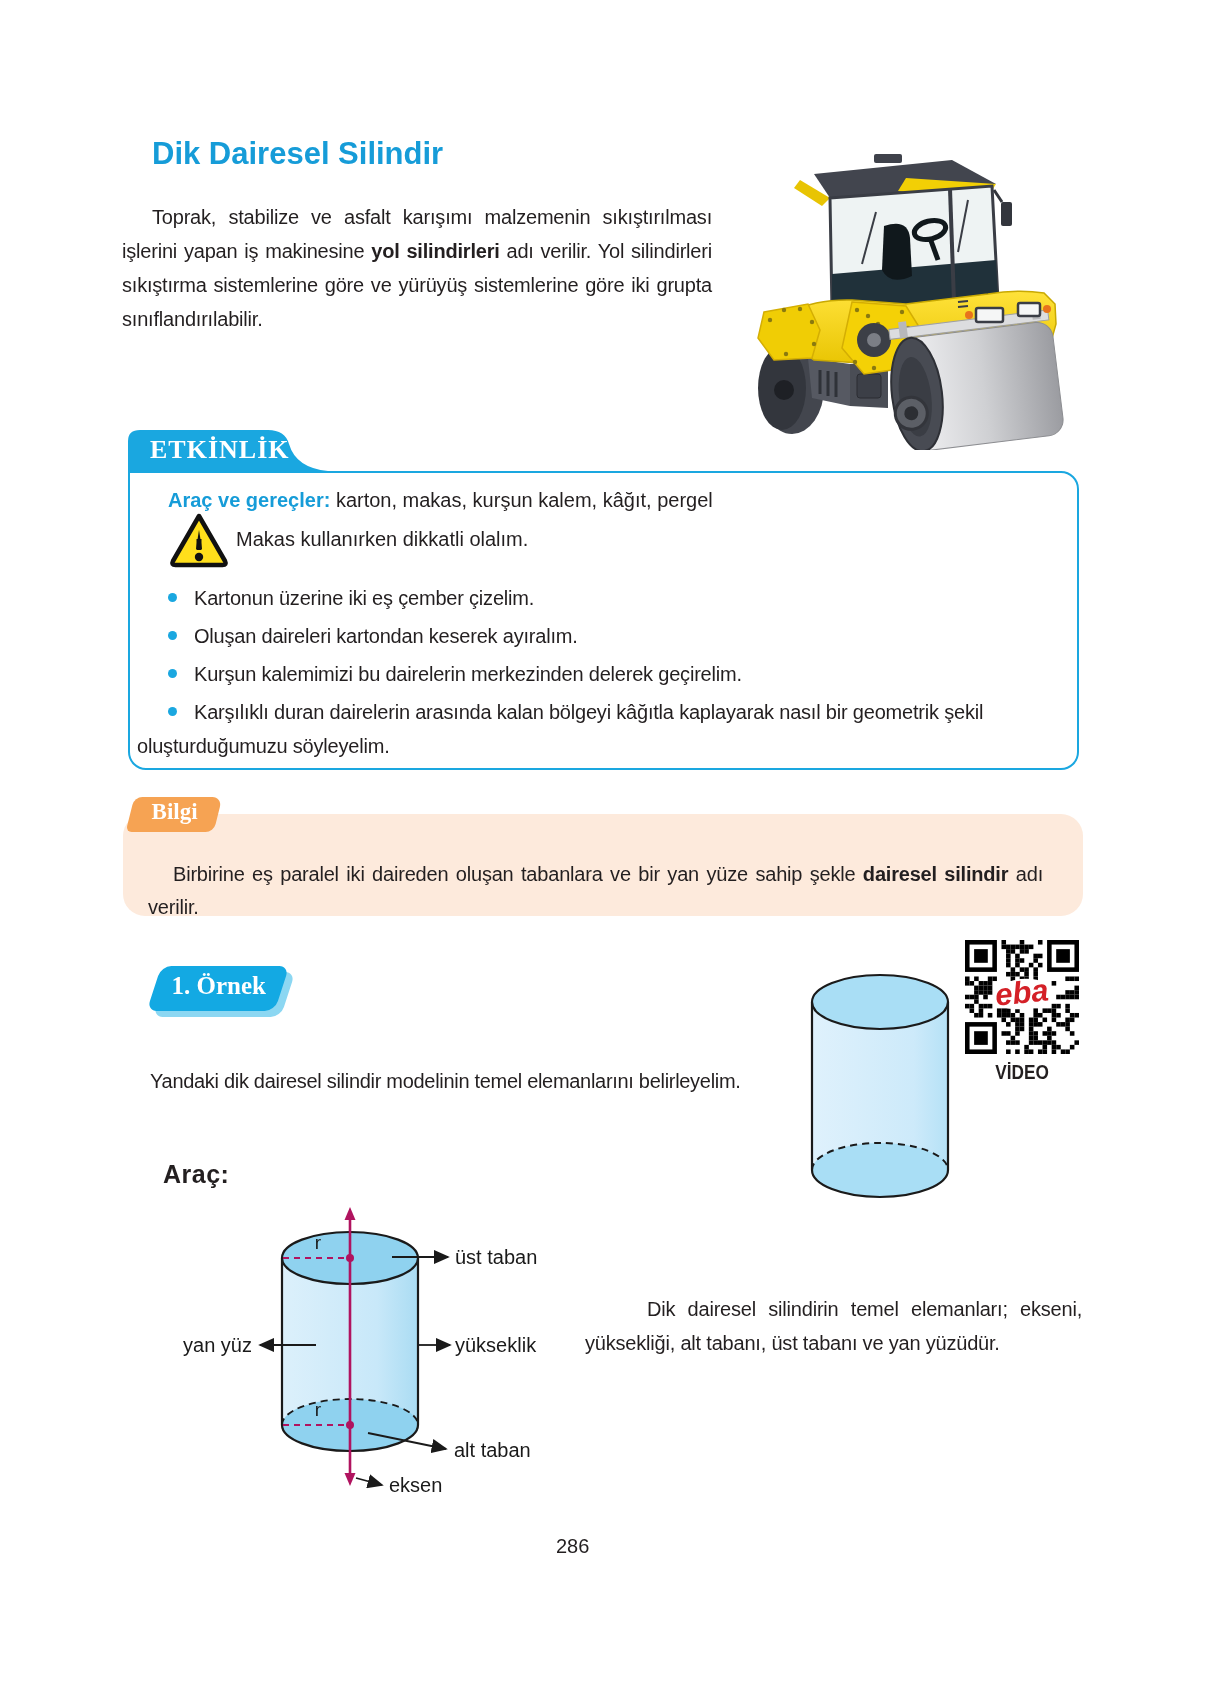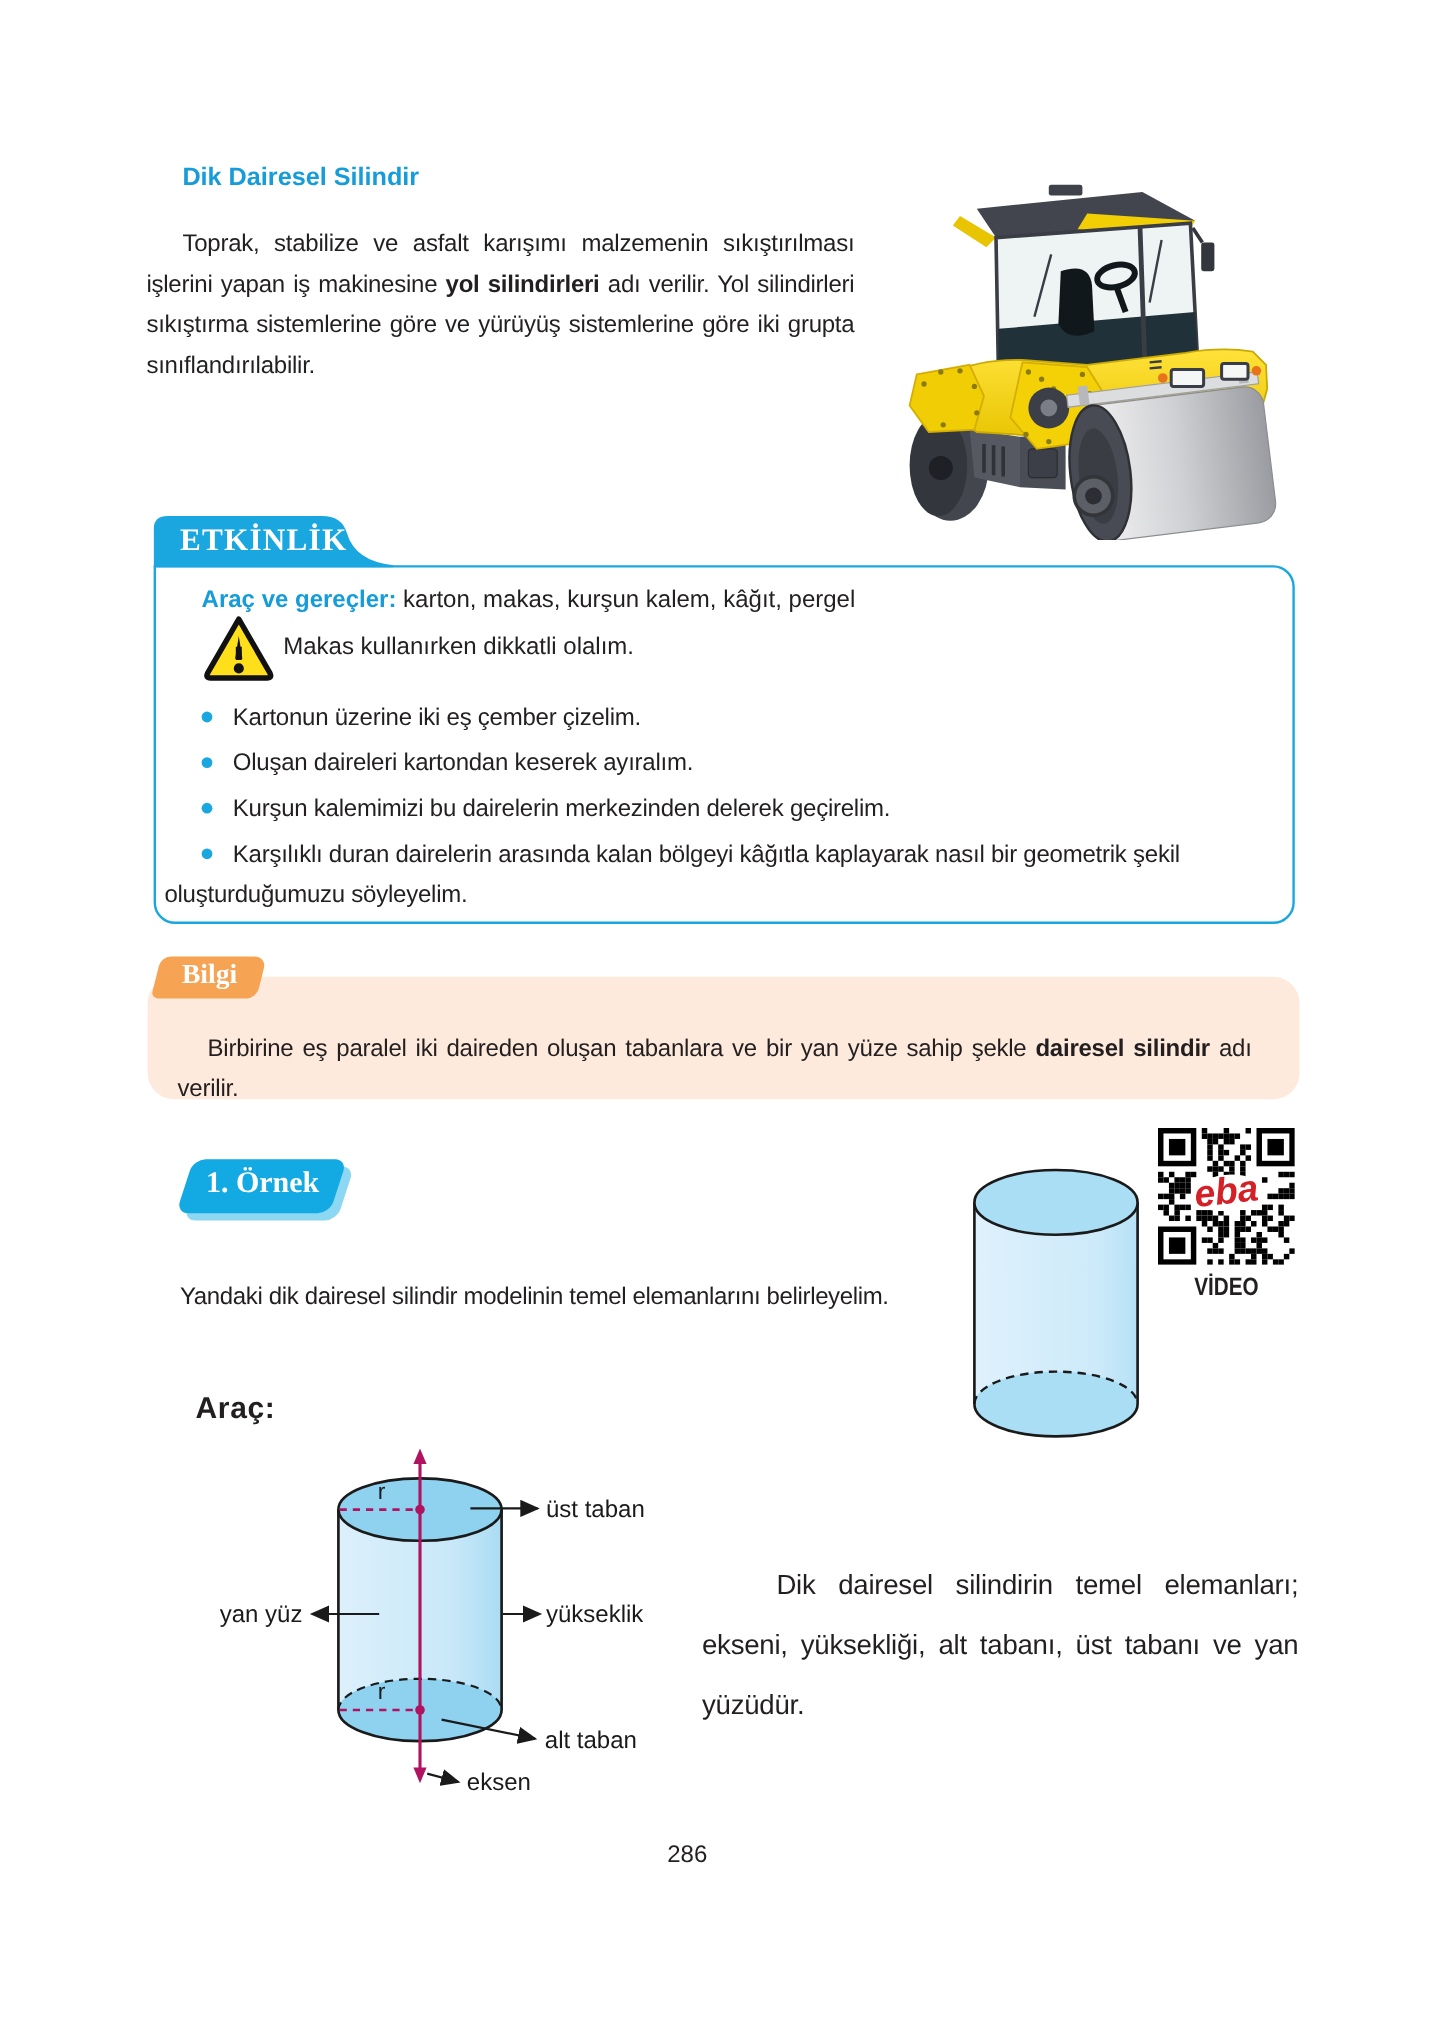--- a/index.html
+++ b/index.html
@@ -1,22 +1,22 @@
 <!DOCTYPE html>
 <html><head>
 <meta charset="utf-8">
 <style>
   html,body{margin:0;padding:0;background:#fff;}
   .page{position:relative;width:1211px;height:1684px;background:#ffffff;overflow:hidden;
         font-family:"Liberation Sans",sans-serif;color:#231f20;}
   .abs{position:absolute;}
 
   
-  .intro-heading{left:152px;top:136px;font-size:21px;font-weight:bold;color:#169cd8;}
-  .intro-para{left:122px;top:166px;width:590px;font-size:20px;line-height:34px;
+  .intro-heading{left:152px;top:136px;font-size:31px;font-weight:bold;color:#169cd8;}
+  .intro-para{left:122px;top:180px;width:590px;font-size:20px;line-height:34px;
               text-align:justify;text-indent:30px;letter-spacing:-0.2px;}
 
   
   .activity-tab{left:128px;top:430px;width:200px;height:28px;}
   .activity-tab .tab-text{position:absolute;left:22px;top:5px;color:#fff;
        font-family:"Liberation Serif",serif;font-weight:bold;font-size:26px;letter-spacing:1px;}
   .activity-box{left:128px;top:471px;width:947px;height:295px;border:2px solid #1aa7e0;
        border-radius:18px;border-top-left-radius:0;}
   .tools-line{left:38px;top:16px;font-size:20px;}
   .tools-label{color:#169cd8;font-weight:bold;}
@@ -47,21 +47,21 @@
   .example-tab .tab-text{position:absolute;left:0;right:0;top:6px;text-align:center;color:#fff;
             transform:skewX(18deg);font-family:"Liberation Serif",serif;font-weight:bold;font-size:25px;}
   .example-text{left:150px;top:1026px;width:640px;font-size:20px;letter-spacing:-0.3px;white-space:nowrap;margin-top:44px;}
 
   .qr-block{left:960px;top:940px;width:124px;text-align:center;}
   .video-label{margin-top:2px;font-size:21px;font-weight:bold;letter-spacing:0px;
                transform:scaleX(0.82);transform-origin:center;}
 
   
   .solution-heading{left:163px;top:1160px;font-size:25px;font-weight:bold;letter-spacing:0.5px;}
-  .solution-text{left:585px;top:1272px;width:497px;font-size:23px;line-height:50px;
+  .solution-text{left:585px;top:1272px;width:497px;font-size:20px;line-height:34px;
                  text-align:justify;text-indent:62px;letter-spacing:-0.2px;}
   .page-number{left:556px;top:1535px;width:130px;text-align:left;font-size:20px;}
 
   svg text{font-family:"Liberation Sans",sans-serif;}
 </style>
 </head>
 <body>
 
 <div class="page">
 

